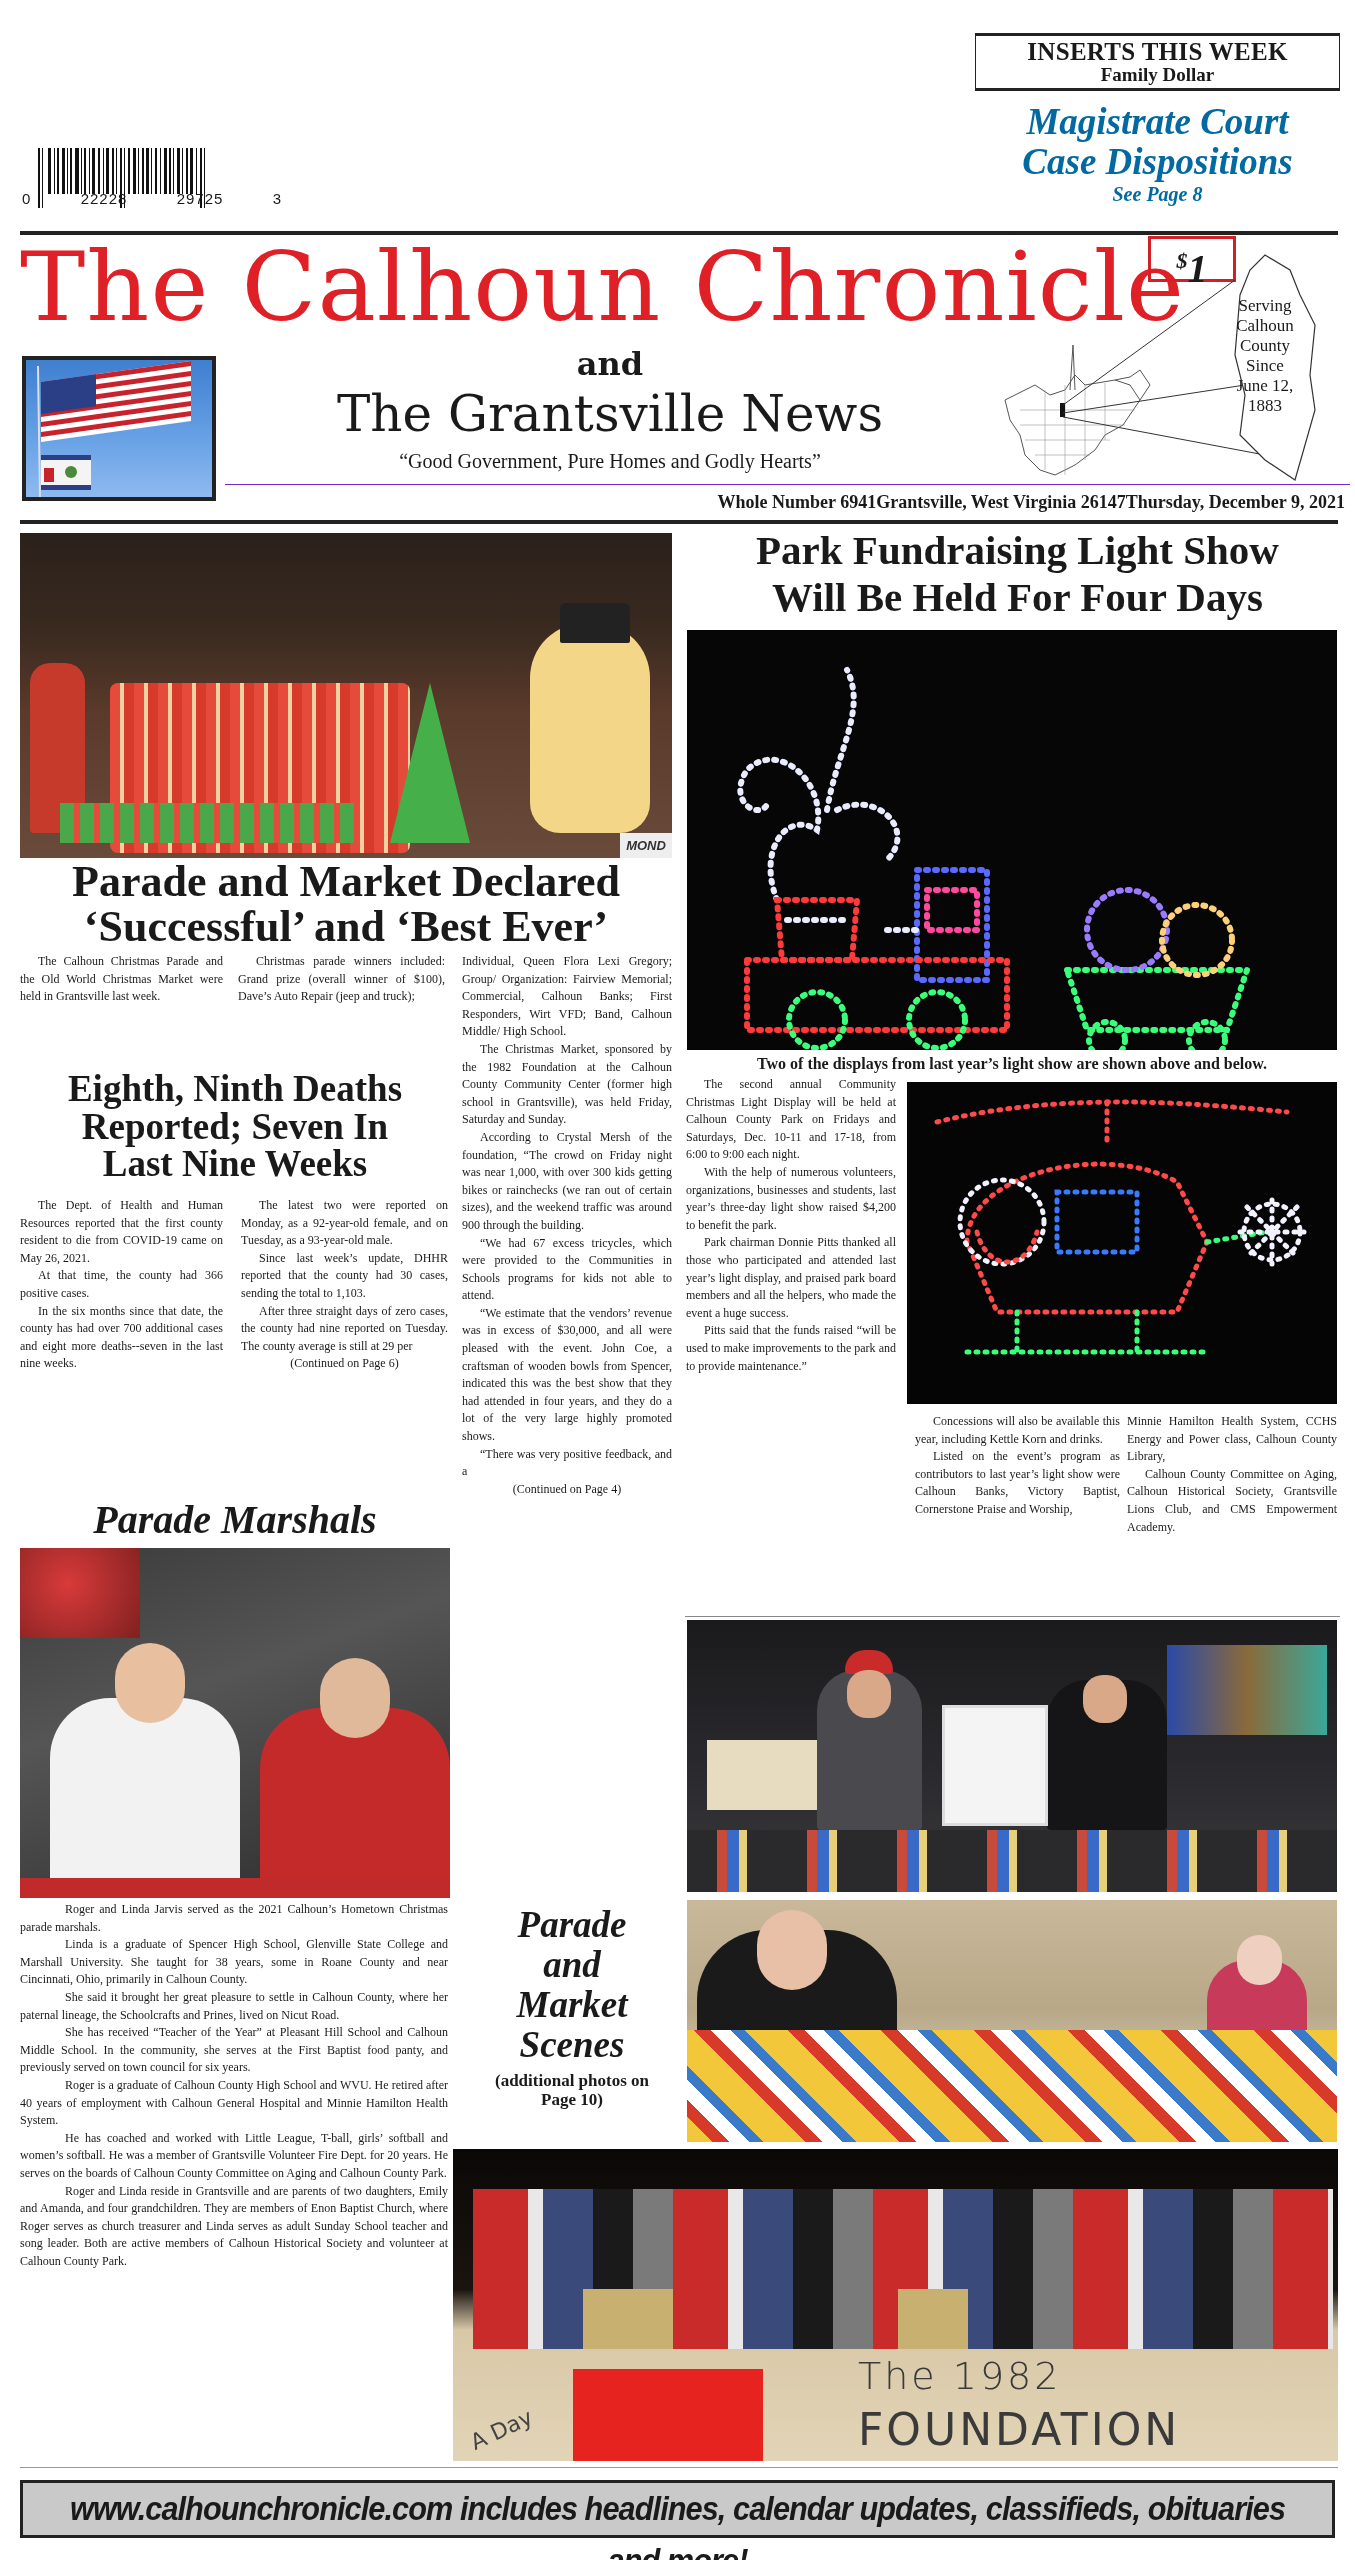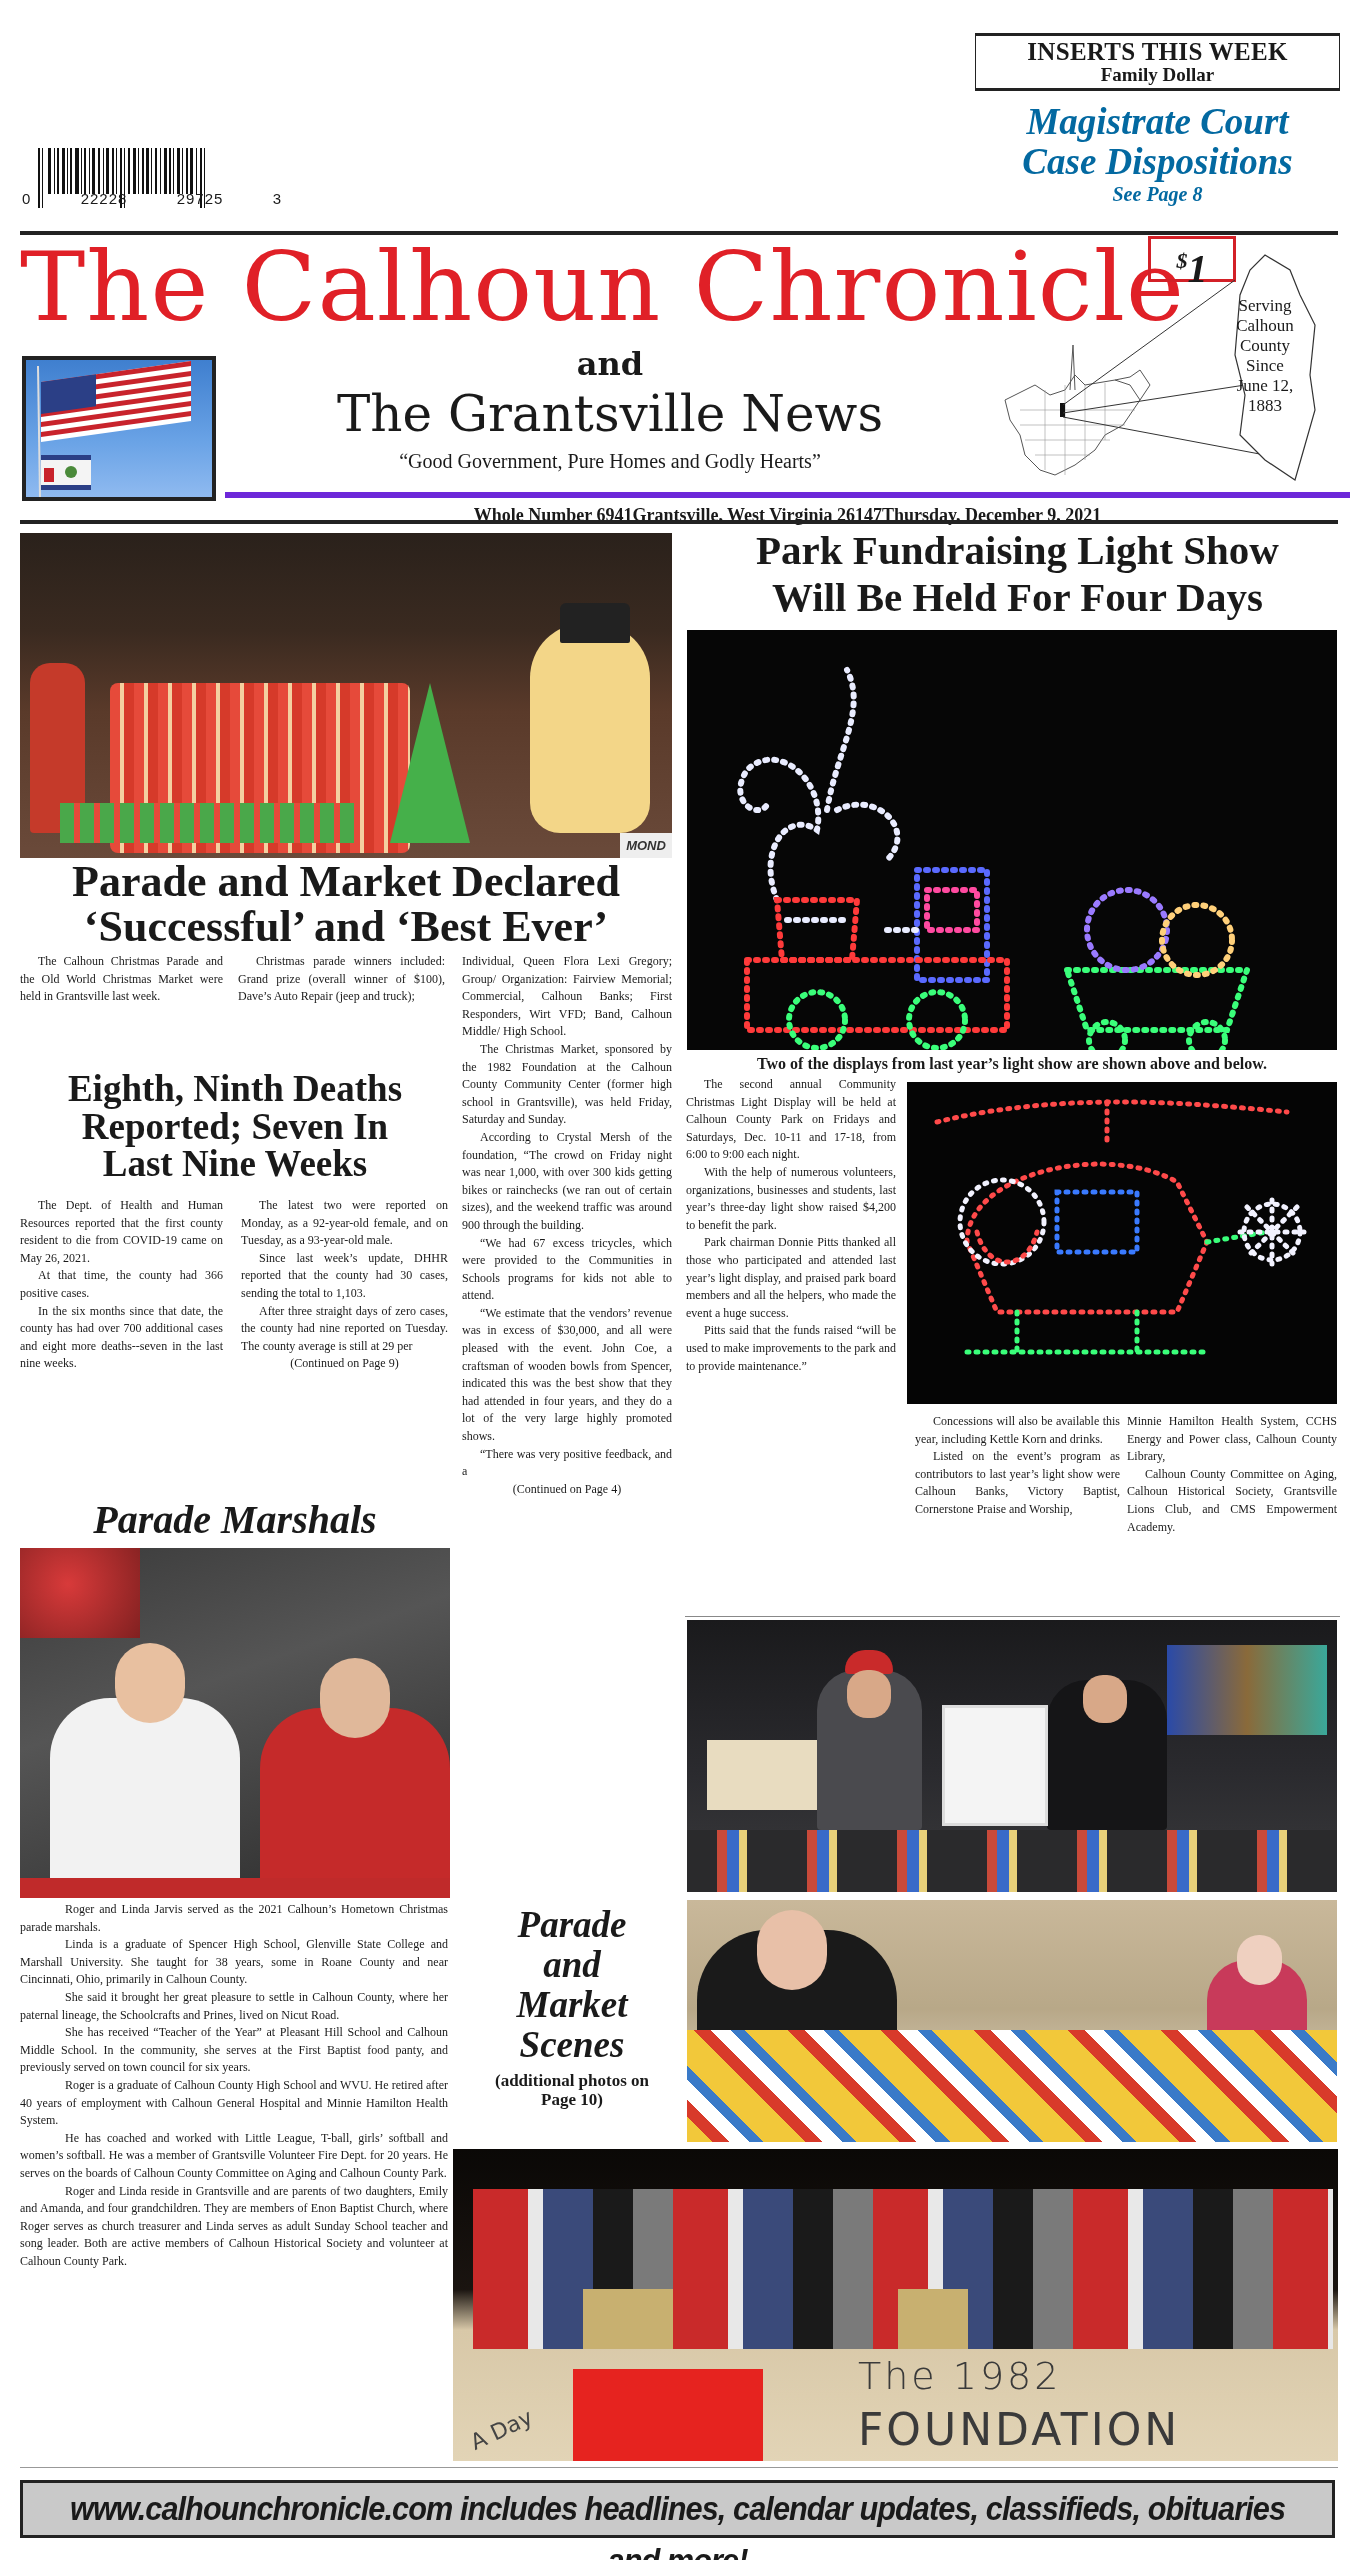--- a/index.html
+++ b/index.html
@@ -24,21 +24,21 @@
 
   .rule { position:absolute; background:#222; }
 
   .masthead-title { left:20px; top:232px; font-family:"DejaVu Serif", serif; color:#e02027; font-size:96px; line-height:110px; letter-spacing:1px; white-space:nowrap; transform:scaleX(1.02); transform-origin:left; }
   .price { left:1148px; top:236px; width:88px; height:46px; border:3px solid #d32027; font-weight:bold; font-style:italic; font-size:40px; line-height:44px; text-align:center; box-sizing:border-box; }
   .price sup { font-size:22px; }
 
   .and-text { left:560px; top:345px; width:100px; text-align:center; font-family:"DejaVu Serif", serif; font-size:32px; font-weight:bold; }
   .grantsville { left:300px; top:385px; width:620px; text-align:center; font-family:"DejaVu Serif", serif; font-size:50px; }
   .motto { left:330px; top:450px; width:560px; text-align:center; font-size:20px; }
-  .meta-bar { left:225px; top:484px; width:1125px; height:34px; border-top:6px solid #6d28d9; display:flex; justify-content:center; align-items:center; font-weight:bold; font-size:18px;margin-top:8px; }
+  .meta-bar { left:225px; top:484px; width:1125px; height:34px; border-top:1px solid #6d28d9; display:flex; justify-content:flex-end; align-items:center; font-weight:bold; font-size:18px; }
 
   .flag-photo { left:22px; top:356px; width:194px; height:145px; border:4px solid #222; background:linear-gradient(#3f7fcf, #6aa3e6 60%, #8fbaf0); box-sizing:border-box; }
   .map { left:965px; top:235px; width:385px; height:250px; }
   .serving { left:1225px; top:296px; width:80px; text-align:center; font-size:17px; line-height:20px; }
 
   .caption-bold { font-weight:bold; font-size:16px; text-align:center; }
 
   .footer-banner { left:20px; top:2480px; width:1315px; height:58px; background:#c9c9c9; border:3px solid #222; box-sizing:border-box; text-align:center; font-family:"Liberation Sans", sans-serif; font-weight:bold; font-style:italic; font-size:33px; line-height:52px; letter-spacing:-1px; transform-origin:center; }
   .footer-banner span { display:inline-block; transform:scaleX(0.93); }
 </style>
@@ -210,21 +210,21 @@
 </div>
 <div class="abs body-text" style="left:20px; top:1197px; width:203px;">
   <p>The Dept. of Health and Human Resources reported that the first county resident to die from COVID-19 came on May 26, 2021.</p>
   <p>At that time, the county had 366 positive cases.</p>
   <p>In the six months since that date, the county has had over 700 additional cases and eight more deaths--seven in the last nine weeks.</p>
 </div>
 <div class="abs body-text" style="left:241px; top:1197px; width:207px;">
   <p>The latest two were reported on Monday, as a 92-year-old female, and on Tuesday, as a 93-year-old male.</p>
   <p>Since last week’s update, DHHR reported that the county had 30 cases, sending the total to 1,103.</p>
   <p>After three straight days of zero cases, the county had nine reported on Tuesday. The county average is still at 29 per</p>
-  <p class="cont">(Continued on Page 9)</p>
+  <p class="cont">(Continued on Page 6)</p>
 </div>
 
 <div class="abs" style="left:15px; top:1496px; width:440px; font-size:40px; font-weight:bold; font-style:italic; text-align:center;">Parade Marshals</div>
 <div class="photo" style="left:20px; top:1548px; width:430px; height:350px; background:linear-gradient(160deg,#3a3a3a 0%,#555 40%,#2a2a2a 100%);">
   <div class="abs" style="left:0; top:0; width:120px; height:90px; background:radial-gradient(circle at 40% 40%,#d83a3a,#802020);"></div>
   <div class="abs" style="left:30px; top:150px; width:190px; height:200px; background:#f2f2f2; border-radius:60px 60px 0 0;"></div>
   <div class="abs" style="left:95px; top:95px; width:70px; height:80px; background:#e8c0a0; border-radius:40px;"></div>
   <div class="abs" style="left:240px; top:160px; width:190px; height:190px; background:#c52a2a; border-radius:60px 60px 0 0;"></div>
   <div class="abs" style="left:300px; top:110px; width:70px; height:80px; background:#e0b89a; border-radius:40px;"></div>
   <div class="abs" style="left:0; top:330px; width:430px; height:20px; background:#c02a2a;"></div>

